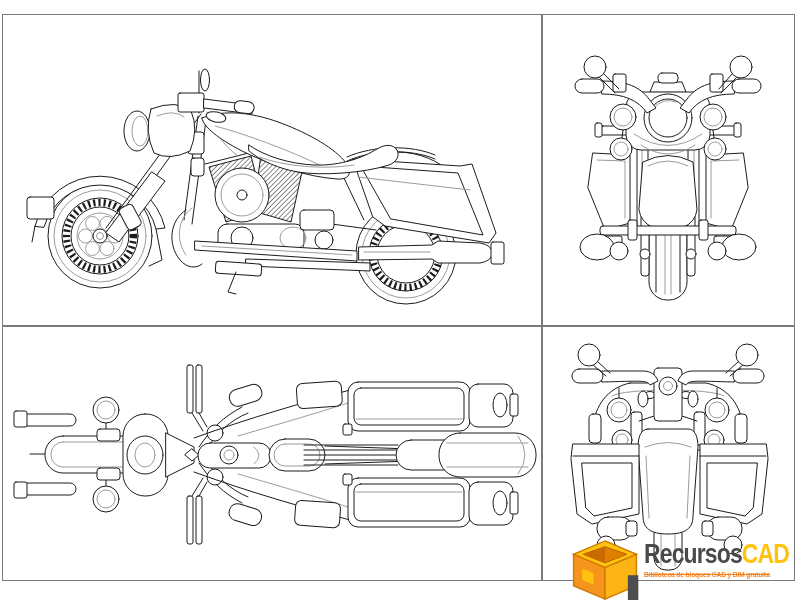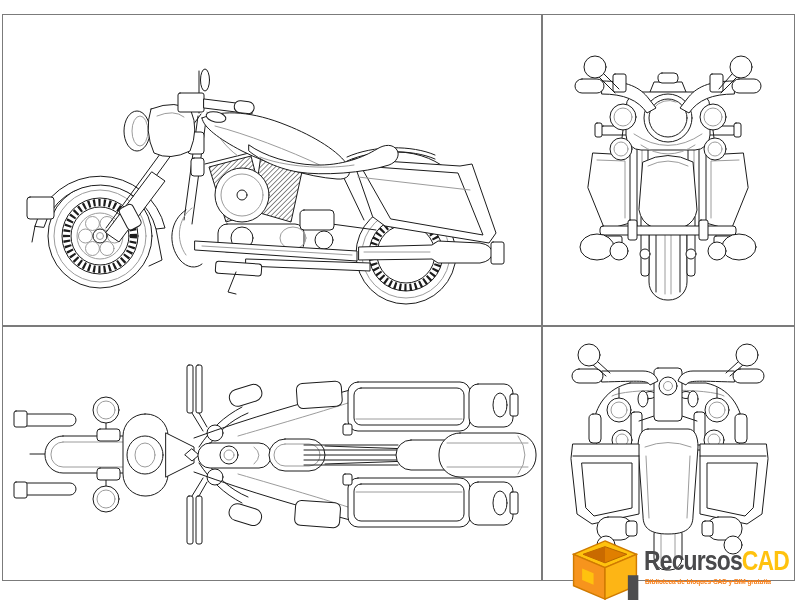--- a/index.html
+++ b/index.html
@@ -14,21 +14,21 @@
   .hdiv{left:2px;top:325px;width:793px;height:1.5px;background:#7b7b7b;}
   
   svg .k{fill:none;stroke:#1c1c1c;stroke-width:1;stroke-linejoin:round;stroke-linecap:round;}
   svg .kw{fill:#ffffff;stroke:#1c1c1c;stroke-width:1;stroke-linejoin:round;stroke-linecap:round;}
   svg .g{fill:none;stroke:#9c9c9c;stroke-width:1;stroke-linejoin:round;stroke-linecap:round;}
   svg .teeth{fill:none;stroke:#1c1c1c;stroke-width:7;stroke-dasharray:2.2 3;}
   svg .hatch{fill:url(#hatchP);stroke:#1c1c1c;stroke-width:1;}
   
   .logo{left:556px;top:537px;width:244px;height:63px;}
   .logo-cube{position:absolute;left:12px;top:3px;}
-  .logo-text{position:absolute;left:88px;top:11px;width:156px;text-align:center;}
+  .logo-text{position:absolute;left:88px;top:4px;width:156px;}
   .brand{font-weight:bold;font-size:27px;line-height:27px;letter-spacing:-1px;
          transform:scaleX(.85);transform-origin:left center;white-space:nowrap;}
   .brand .p1{color:#4a4a4c;}
   .brand .p2{color:#ffc20e;}
   .tagline{margin-top:2px;font-weight:bold;font-size:8px;line-height:9px;color:#f58220;
            white-space:nowrap;text-decoration:line-through;text-decoration-thickness:1px;
            transform:scaleX(.82);transform-origin:left center;letter-spacing:-.1px;}
 </style>
 </head>
 <body>

